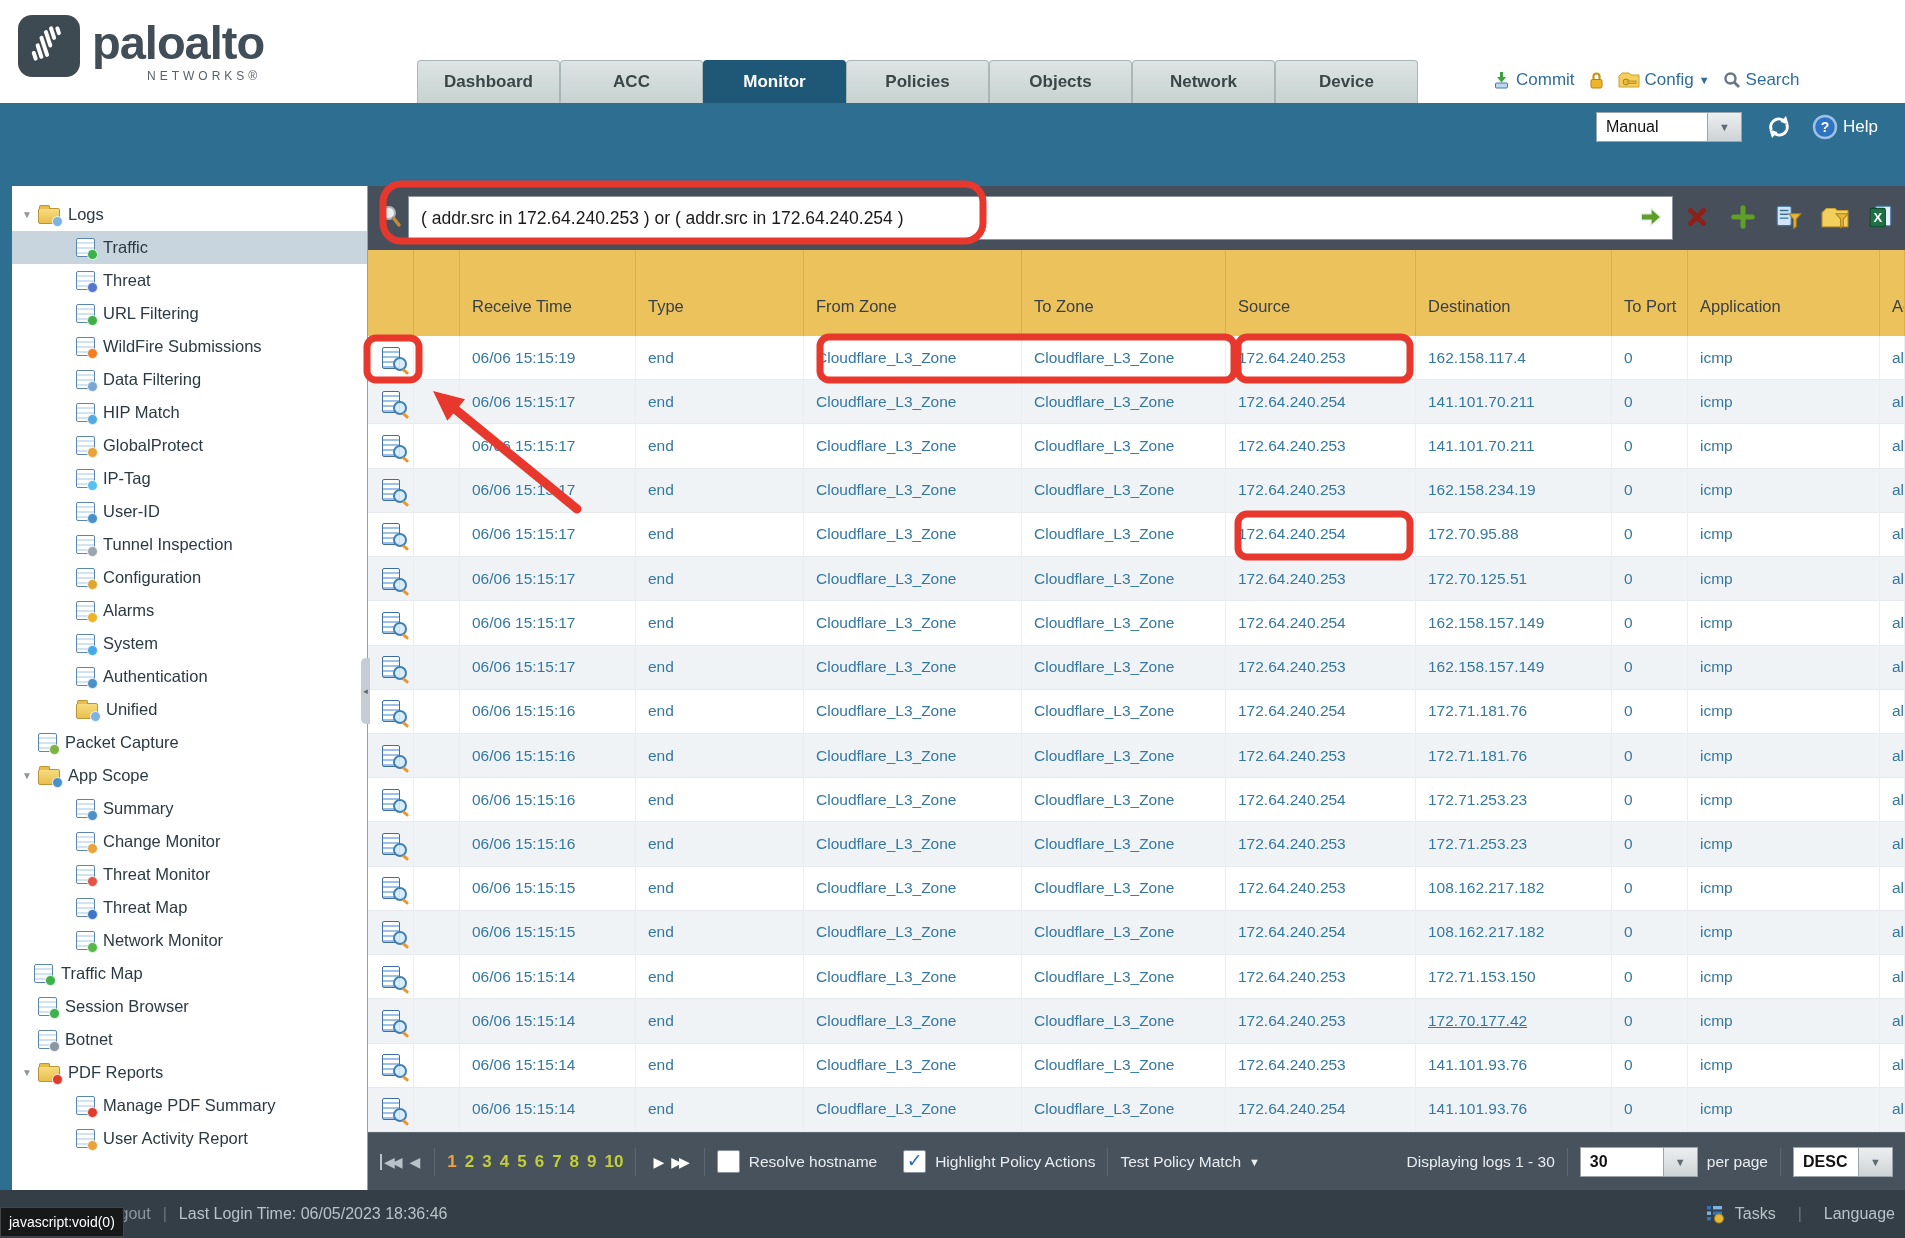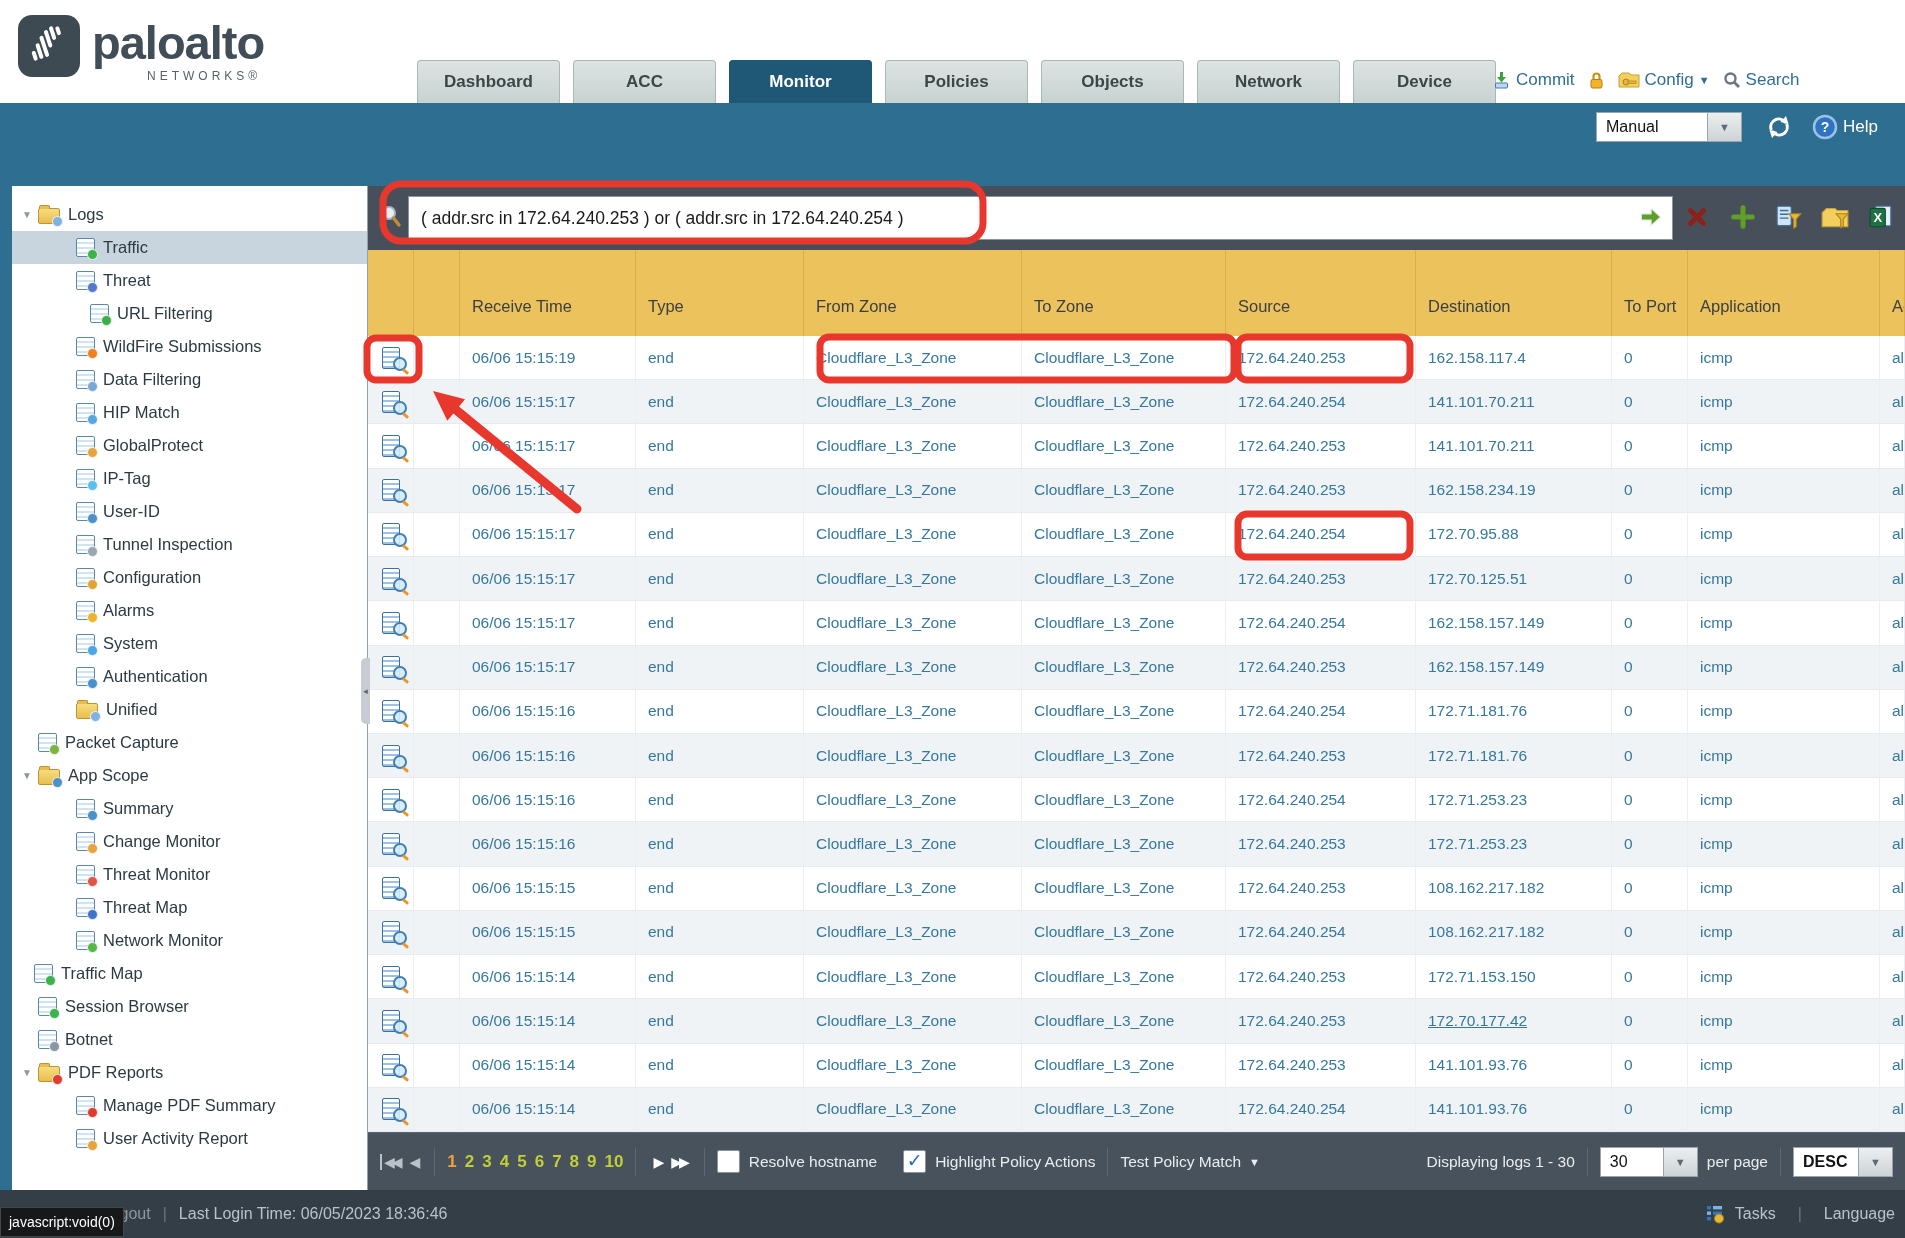--- a/index.html
+++ b/index.html
@@ -7,21 +7,21 @@
          font-family:"Liberation Sans","DejaVu Sans",sans-serif;}
 
   
   .topbar{position:absolute;left:0;top:0;width:1905px;height:103px;background:#fff;z-index:2;}
   .logo{position:absolute;left:18px;top:15px;display:flex;align-items:flex-start;gap:12px;}
   .logo-mark{width:62px;height:62px;border-radius:14px;background:#3e4a52;display:flex;align-items:center;justify-content:center;}
   .logo-text{display:flex;flex-direction:column;}
   .logo-word{font-size:47px;font-weight:bold;color:#414e58;letter-spacing:-1px;line-height:56px;}
   .logo-sub{font-size:12px;letter-spacing:4px;color:#55626b;text-align:right;margin-top:-2px;padding-right:3px;}
 
-  .nav-tabs{position:absolute;left:417px;top:60px;display:flex;gap:13px;height:43px;text-align:center;}
+  .nav-tabs{position:absolute;left:417px;top:60px;display:flex;gap:0;height:43px;text-align:center;}
   .tab{width:143px;height:43px;display:flex;align-items:center;justify-content:center;
        font-size:17px;font-weight:bold;color:#3b4747;cursor:pointer;
        background:linear-gradient(#dde4e3,#c7d2d1);border:1px solid #a9b7b7;border-bottom:none;
        border-radius:4px 4px 0 0;box-sizing:border-box;}
   .tab.active{background:#1e5876;color:#fff;border-color:#1e5876;}
 
   .top-actions{position:absolute;left:1492px;top:62px;height:36px;display:flex;align-items:center;gap:13px;
                font-size:17px;color:#2f6e99;}
   .ta-item{display:flex;align-items:center;gap:5px;cursor:pointer;}
   .caret{font-size:11px;color:#2f6e99;}
@@ -222,21 +222,21 @@
           </span>
           <span class="tree-label">Traffic</span>
         </div>
         <div class="tree-item" style="padding-left: 42px;">
           <span class="expander"></span>
           <span class="tree-ic doc">
             <i style="background: rgb(85, 119, 204);"></i>
           </span>
           <span class="tree-label">Threat</span>
         </div>
-        <div class="tree-item" style="padding-left: 56px;">
+        <div class="tree-item" style="padding-left: 42px;">
           <span class="expander"></span>
           <span class="tree-ic doc">
             <i style="background: rgb(63, 174, 73);"></i>
           </span>
           <span class="tree-label">URL Filtering</span>
         </div>
         <div class="tree-item" style="padding-left: 42px;">
           <span class="expander"></span>
           <span class="tree-ic doc">
             <i style="background: rgb(240, 127, 30);"></i>
@@ -1100,21 +1100,21 @@
       <span class="plabel">Highlight Policy Actions</span>
       <span class="psep"></span>
       <span class="tpm">
         <span>Test Policy Match</span>
         <span class="caret" style="color:#e9edf0">▼</span>
       </span>
       <span class="pright">
         <span>Displaying logs 1 - 30</span>
         <span class="psep"></span>
         <span class="select">
-          <span class="val" style="width:64px;font-weight:normal">30</span>
+          <span class="val" style="width:84px;font-weight:bold">30</span>
           <span class="btn">▼</span>
         </span>
         <span class="plabel">per page</span>
         <span class="psep"></span>
         <span class="select">
           <span class="val" style="width:66px;font-weight:bold">DESC</span>
           <span class="btn">▼</span>
         </span>
       </span>
     </div>

